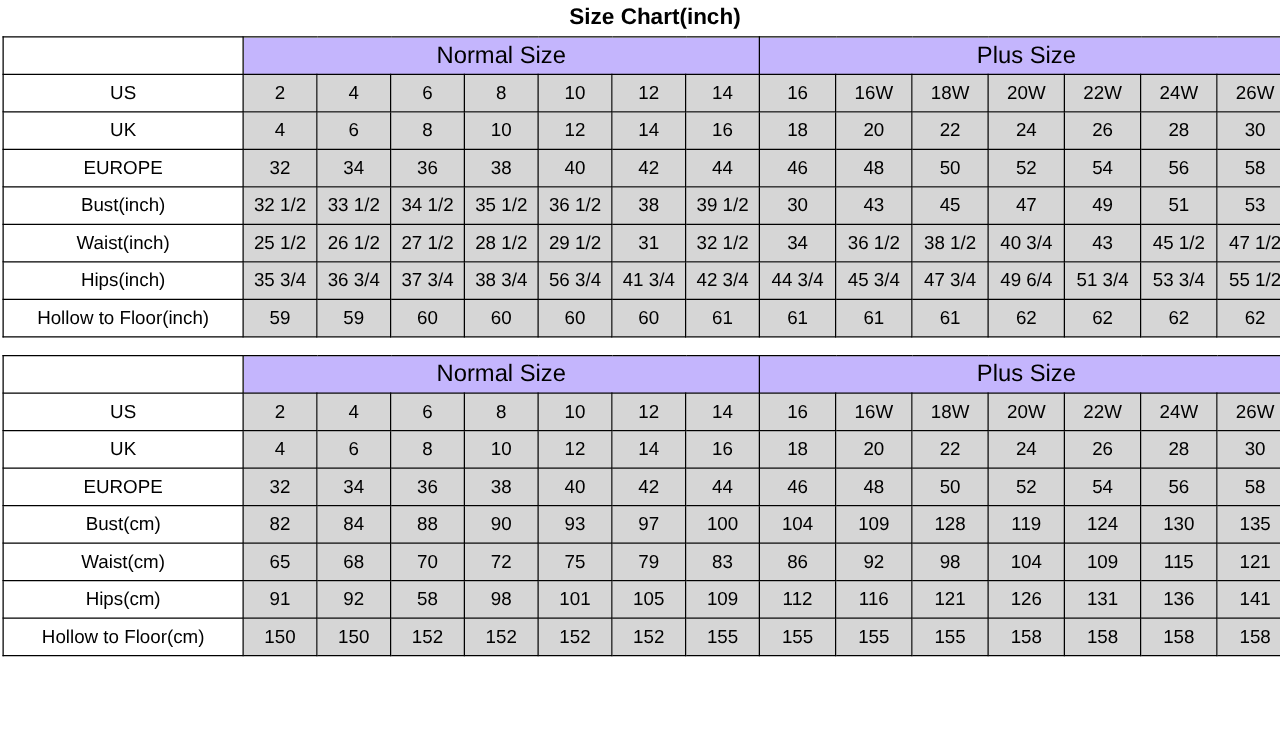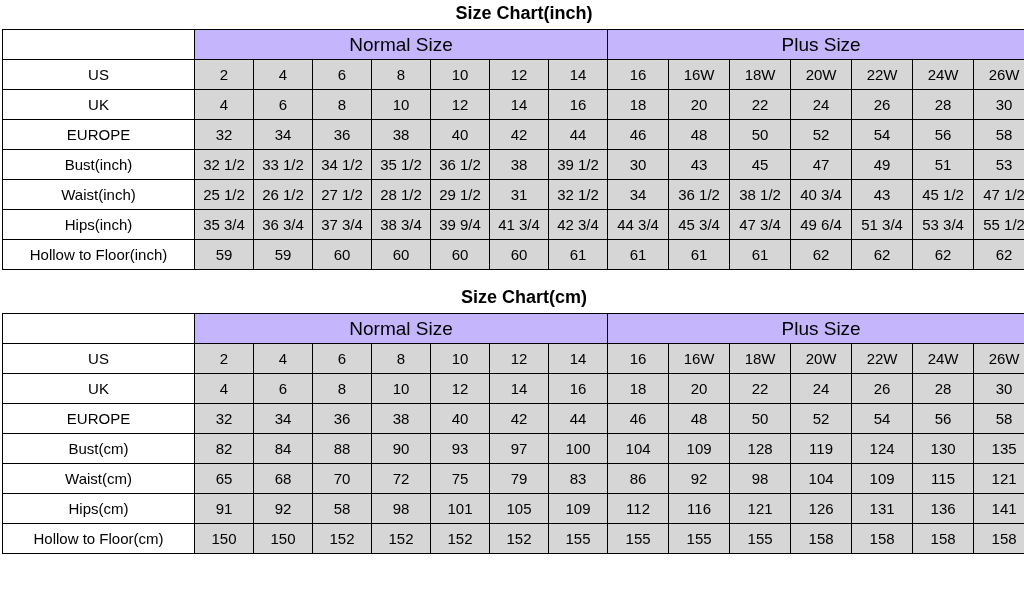--- a/index.html
+++ b/index.html
@@ -192,21 +192,21 @@
           <td class="datacell">45 1/2</td>
           <td class="datacell">47 1/2</td>
         </tr>
 
         <tr>
           <td class="rowlabel">Hips(inch)</td>
           <td class="datacell">35 3/4</td>
           <td class="datacell">36 3/4</td>
           <td class="datacell">37 3/4</td>
           <td class="datacell">38 3/4</td>
-          <td class="datacell">39 9/4</td>
+          <td class="datacell">56 3/4</td>
           <td class="datacell">41 3/4</td>
           <td class="datacell">42 3/4</td>
           <td class="datacell">44 3/4</td>
           <td class="datacell">45 3/4</td>
           <td class="datacell">47 3/4</td>
           <td class="datacell">49 6/4</td>
           <td class="datacell">51 3/4</td>
           <td class="datacell">53 3/4</td>
           <td class="datacell">55 1/2</td>
         </tr>
@@ -228,21 +228,20 @@
           <td class="datacell">62</td>
           <td class="datacell">62</td>
         </tr>
       </tbody>
     </table>
   </div>
 
   <div class="spacer"></div>
 
   <div class="chart-block">
-    <div class="chart-title">Size Chart(cm)</div>
     <table class="size-table">
       <colgroup>
         <col class="col-label">
         <col class="col-n">
           <col class="col-n">
           <col class="col-n">
           <col class="col-n">
           <col class="col-n">
           <col class="col-n">
           <col class="col-n">

